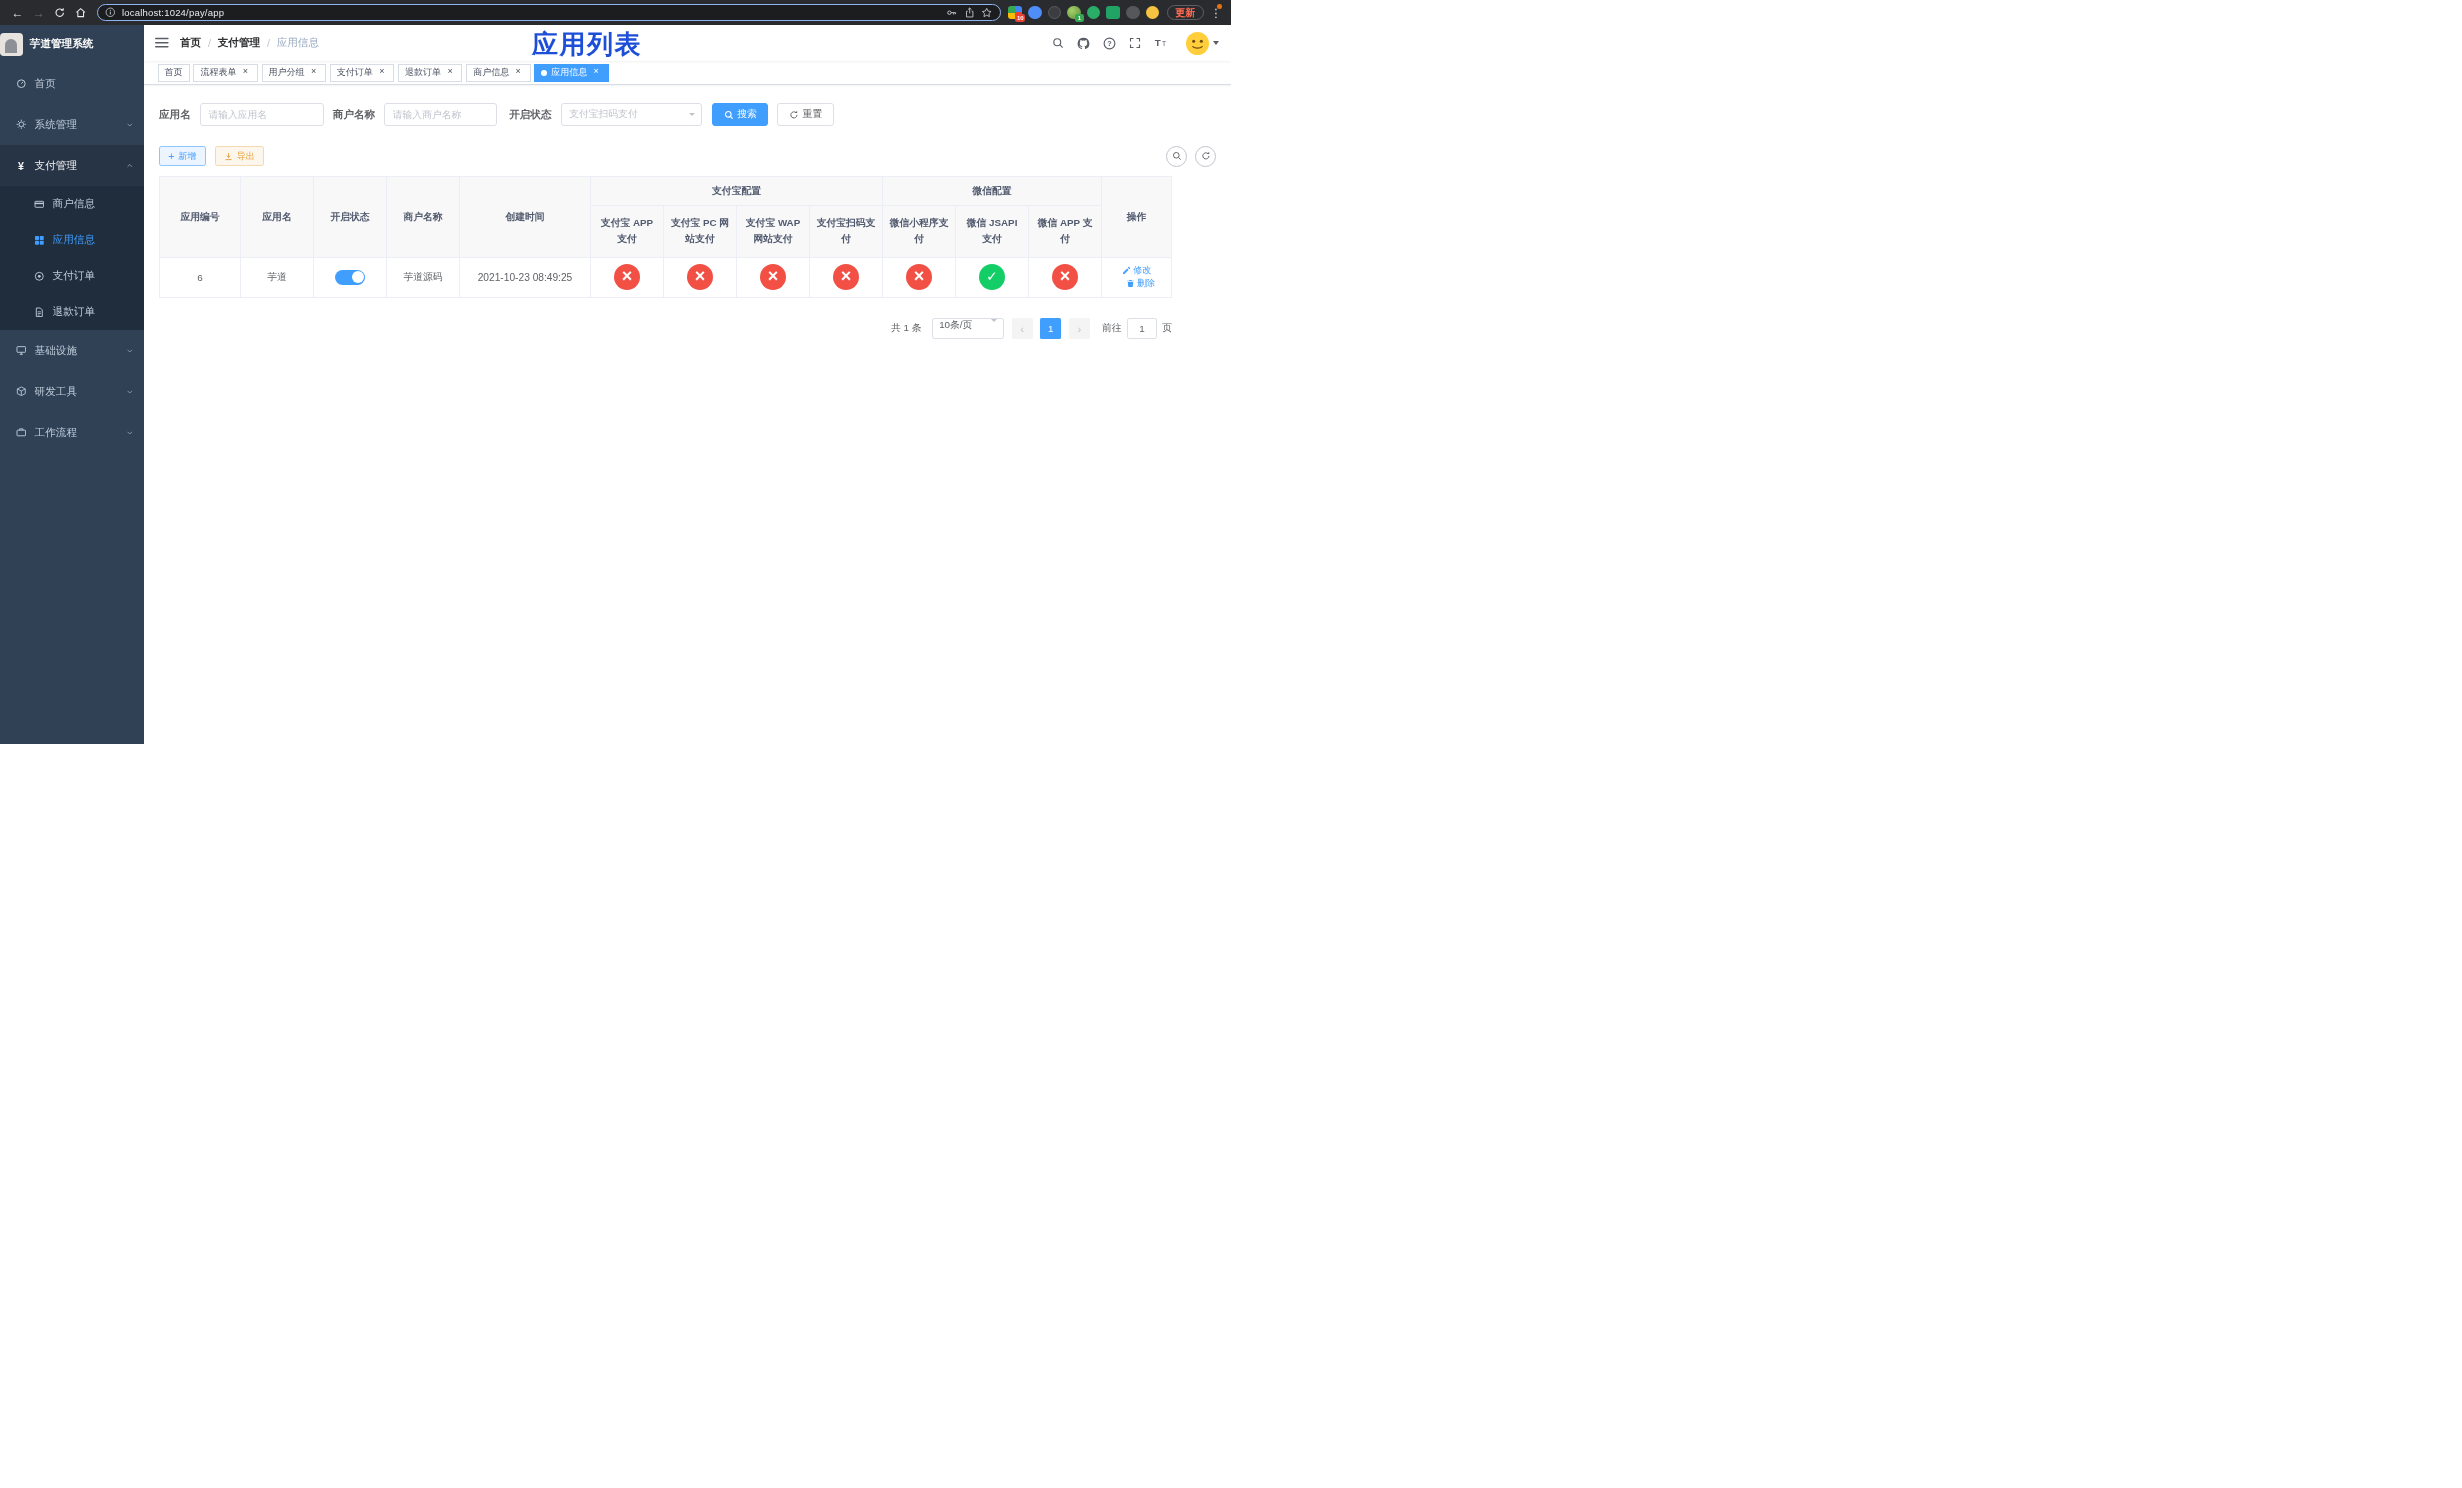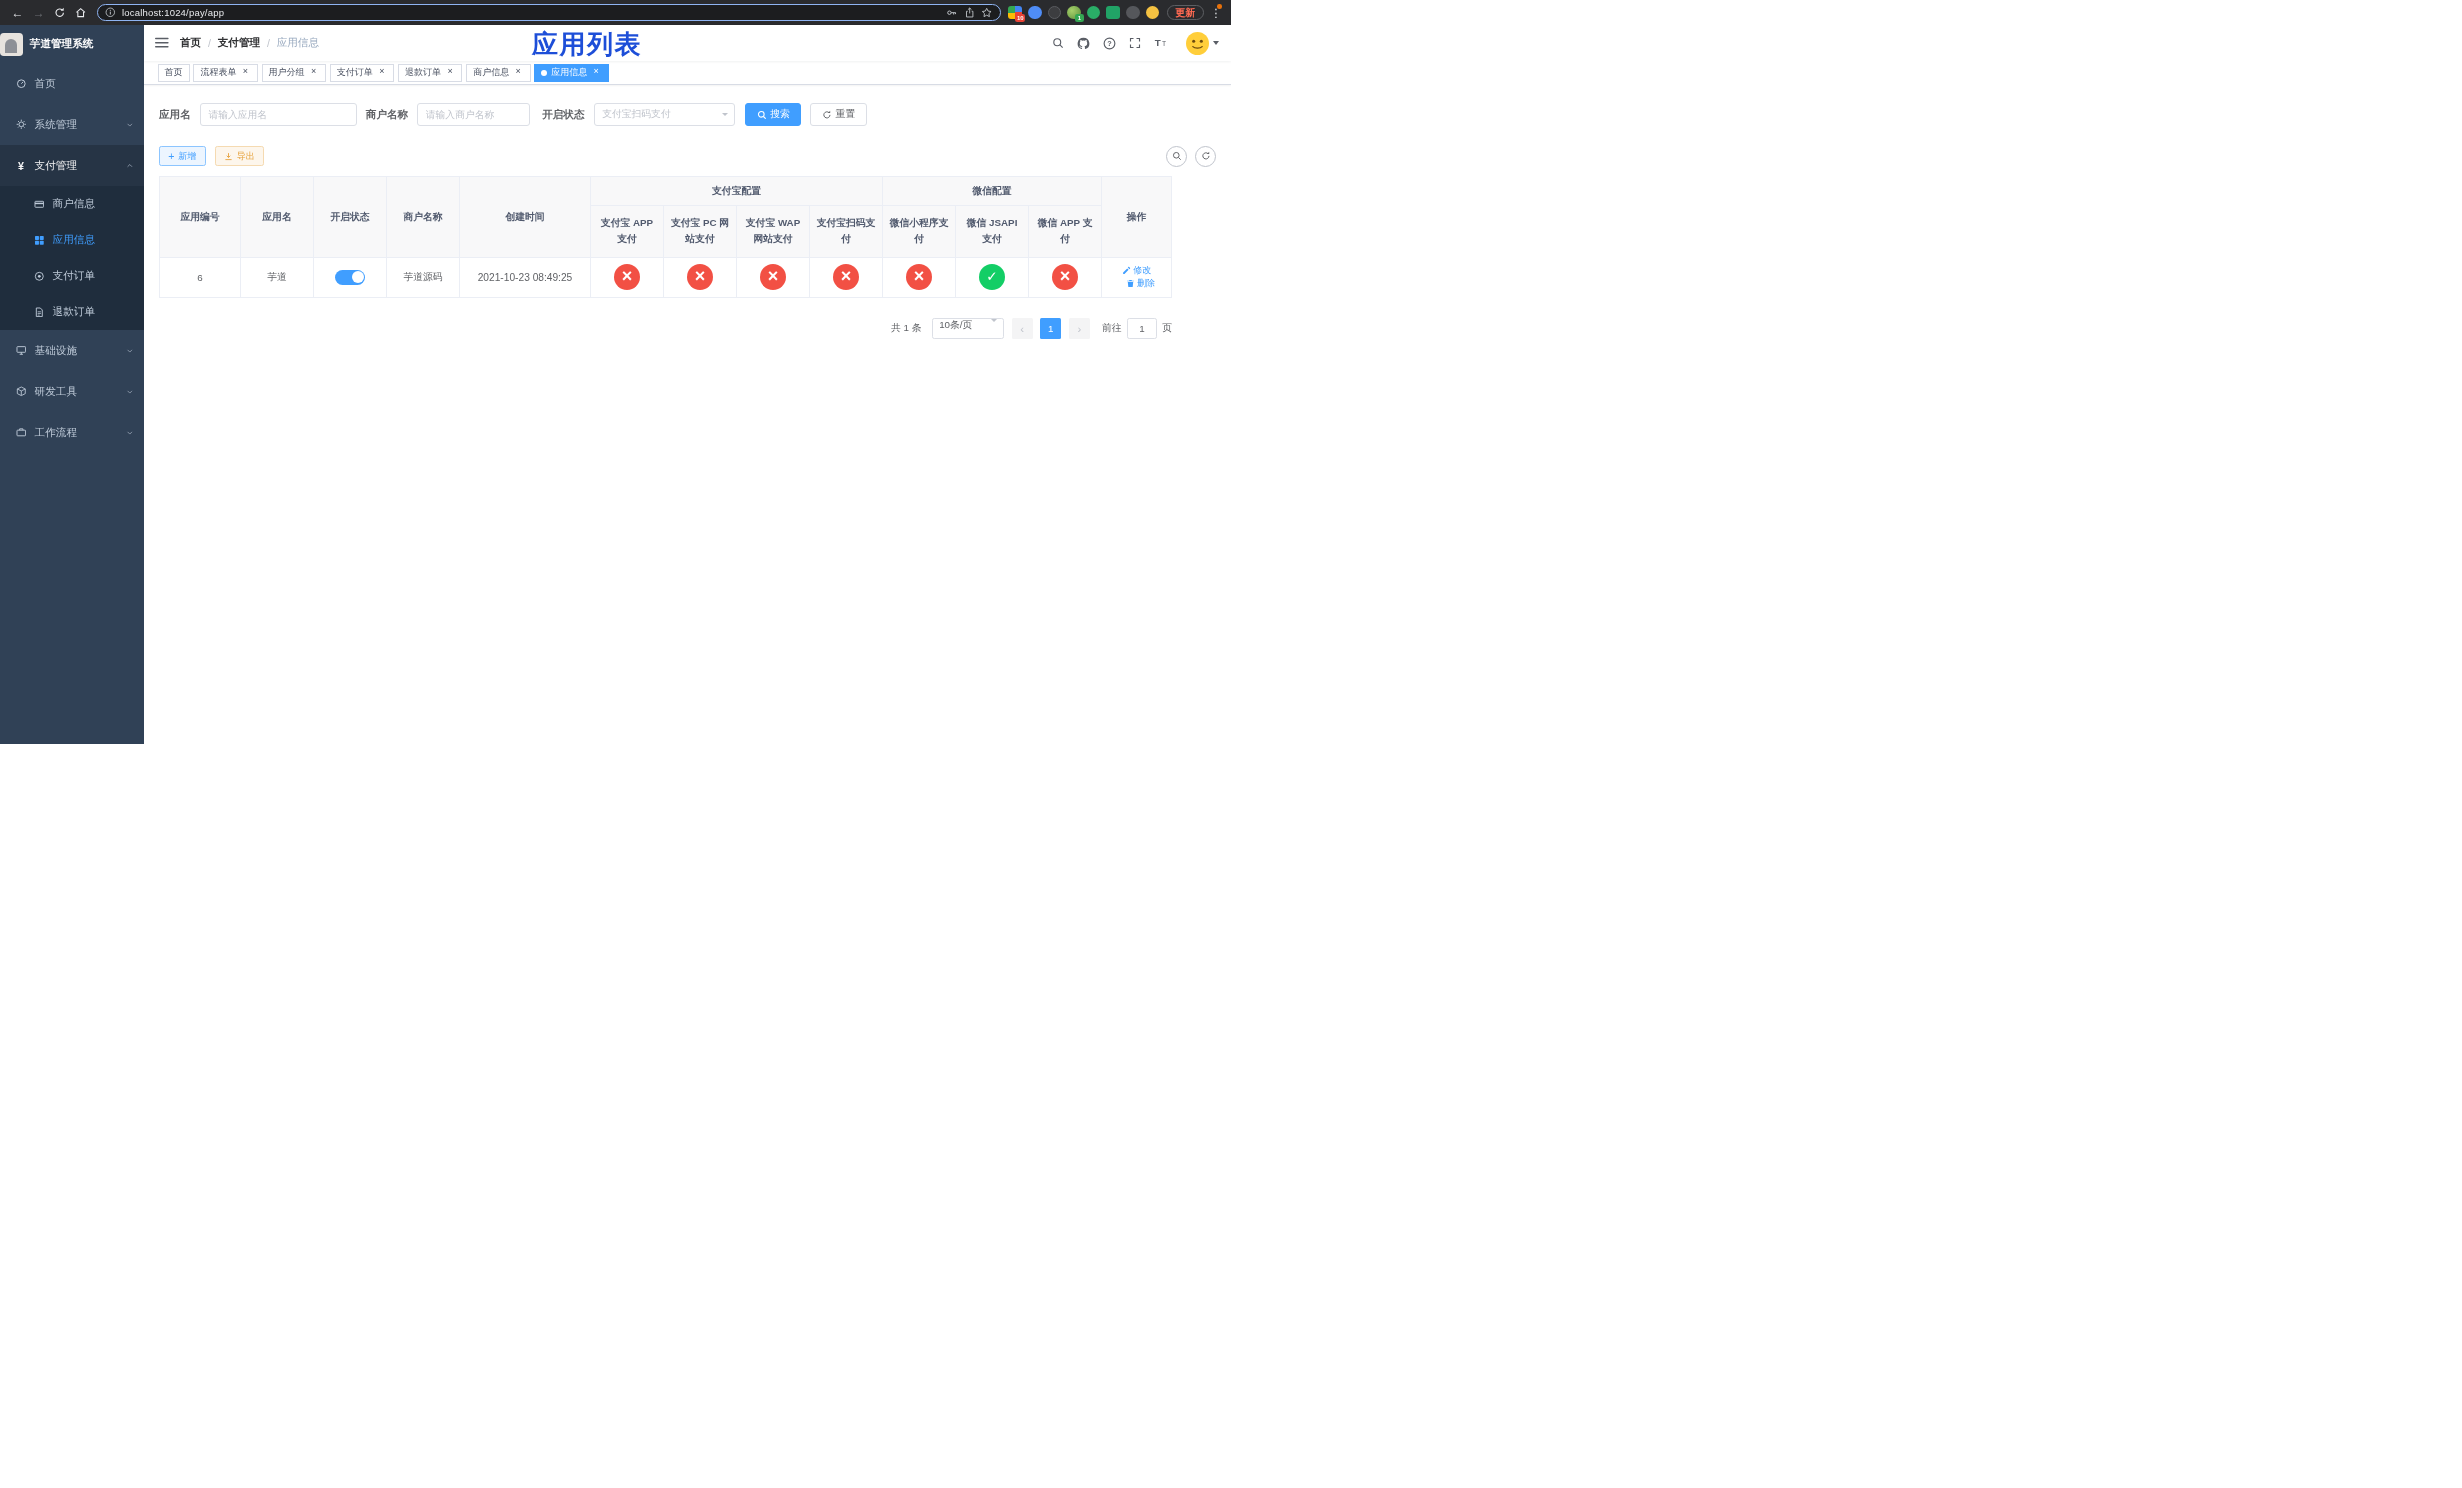--- a/index.html
+++ b/index.html
@@ -61,21 +61,21 @@
   .tag.active { background:#409eff; border-color:#409eff; color:#fff; }
   .tag.active .dot { display:inline-block; width:6px; height:6px; border-radius:50%; background:#fff; }
   .tag .close { width:10.6px; height:10.6px; line-height:9.8px; text-align:center; border-radius:50%; font-size:9px; }
 
   
   .content { flex:1; padding:18px 15px 0 15px; overflow:hidden; }
   .filter-row { display:flex; align-items:center; gap:9px; }
   .f-label { font-size:10.6px; font-weight:bold; color:#606266; white-space:nowrap; }
   .f-input { height:23px; border:0.8px solid #dcdfe6; border-radius:3px; padding:0 7.6px; font-size:9.8px; color:#606266; outline:none; font-family:inherit; }
   .f-input::placeholder { color:#c0c4cc; }
-  .inp-app { width:157px; }
+  .inp-app { width:124px; }
   .inp-merchant { width:113px; margin-right:3px; }
   .f-select { width:141px; height:23px; border:0.8px solid #dcdfe6; border-radius:3px; padding:0 6px 0 7.6px; display:flex; align-items:center; justify-content:space-between; color:#c0c4cc; cursor:pointer; }
   .btn { height:23px; border-radius:3px; border:0.8px solid #dcdfe6; background:#fff; color:#606266; font-size:9.8px; display:inline-flex; align-items:center; justify-content:center; gap:3.8px; padding:0 10.6px; cursor:pointer; font-family:inherit; }
   .btn-primary { background:#409eff; border-color:#409eff; color:#fff; }
   .toolbar { margin-top:19.7px; display:flex; align-items:center; }
   .btn-mini { height:19.7px; font-size:9px; padding:0 8.3px; border-radius:2.3px; }
   .btn-plain-blue { background:#ecf5ff; border-color:#8cc5ff; color:#409eff; margin-right:9px; }
   .btn-plain-yellow { background:#fdf6ec; border-color:#f5dab1; color:#e6a23c; }
   .toolbar-right { margin-left:auto; display:flex; gap:7.6px; }
   .circle-btn { width:21px; height:21px; border-radius:50%; border:0.8px solid #c0c4cc; background:#fff; display:flex; align-items:center; justify-content:center; color:#606266; cursor:pointer; }

